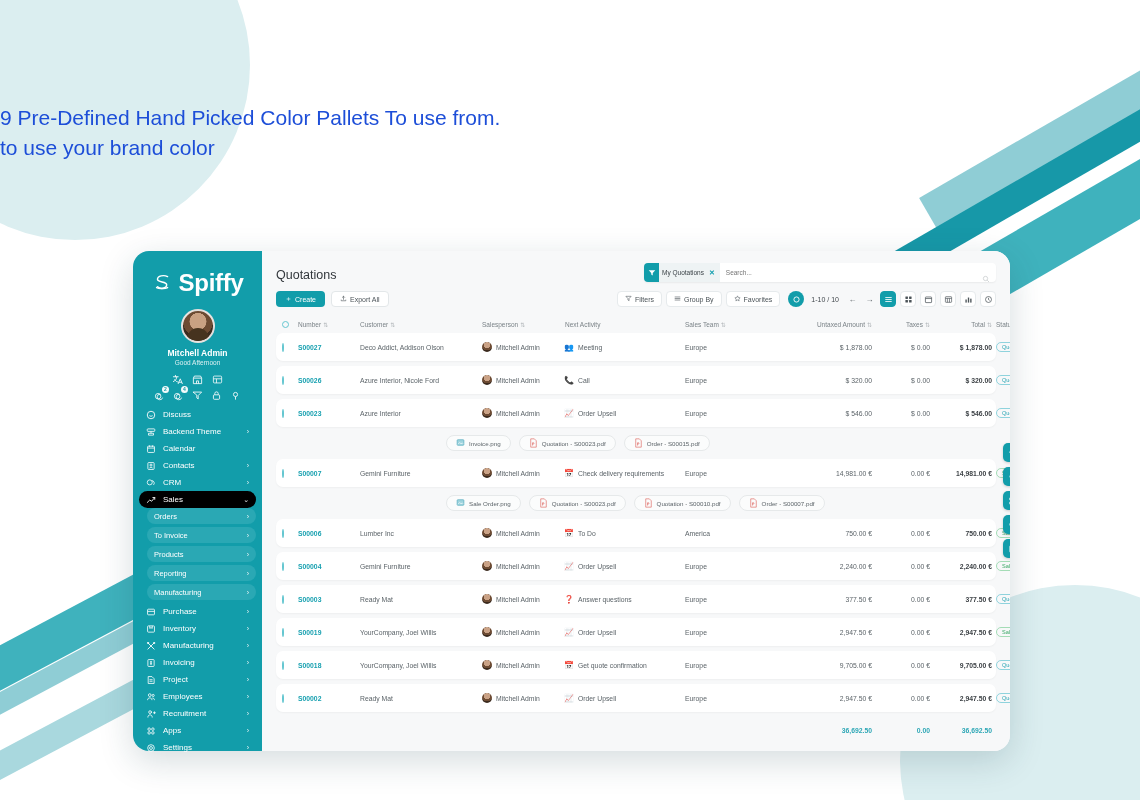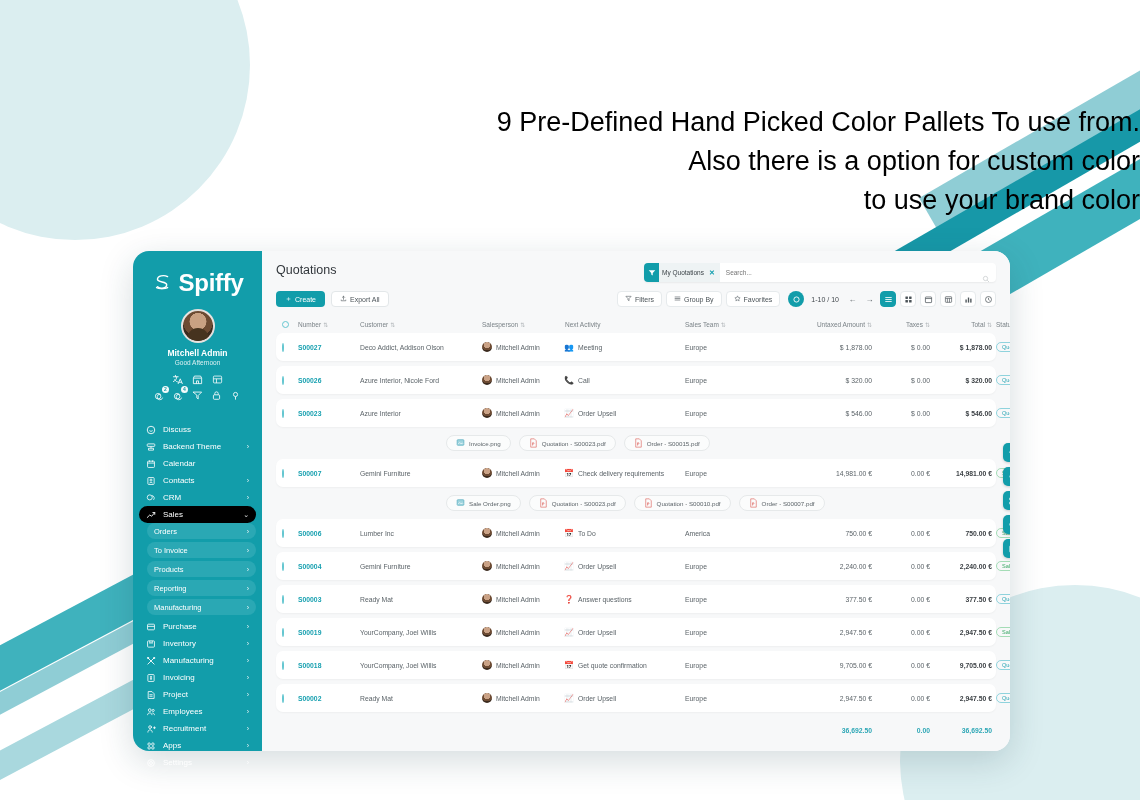--- a/index.html
+++ b/index.html
@@ -30,22 +30,22 @@
   .bar-bl-1 { left:-150px; bottom:120px; width:330px; height:40px; background:#3fb2bd; transform: rotate(-28deg); }
   .bar-bl-2 { left:-155px; bottom:92px;  width:330px; height:20px; background:#8fcdd5; transform: rotate(-28deg); }
   .bar-bl-3 { left:-120px; bottom:35px;  width:290px; height:26px; background:#a9d8de; transform: rotate(-28deg); }
 
   
   .headline {
     position:absolute; left:0; right:0; top:28px; text-align:center;
     color:#0d8ea0; font-size:42px; font-weight:bold; letter-spacing:-0.5px;
   }
   .subhead {
-    position:absolute; left:0; right:0; top:103px; text-align:right;
-    color:#000000; font-size:27px; line-height:1.44;
+    position:absolute; left:0; right:0; top:103px; text-align:left;
+    color:#1d4ed8; font-size:21px; line-height:1.44;
   }
 
   
   #app {
     position:absolute; left:133px; top:251px; width:877px; height:500px;
     border-radius:16px; background:#f7f8f9;
     box-shadow: 0 10px 34px rgba(20,60,70,0.18);
     display:flex; overflow:visible;
   }
 
@@ -77,38 +77,38 @@
   .qicons { display:flex; justify-content:center; gap:9px; margin-top:8px; }
   .qicons2{ display:flex; justify-content:center; gap:8px; margin-top:5px; }
   .qi { width:11px; height:11px; opacity:.95; position:relative; }
   .qi svg{ display:block; }
   .badge {
     position:absolute; top:-4px; right:-4px; width:7px; height:7px;
     border-radius:50%; background:#ffffff; color:#129daa;
     font-size:5px; line-height:7px; text-align:center; font-weight:bold;
   }
 
-  .menu { margin-top:20px; padding-bottom:6px; }
+  .menu { margin-top:5px; padding-bottom:6px; }
   .menu-item {
     display:flex; align-items:center; gap:7px;
     height:17px; margin:0 6px; padding:0 7px;
     font-size:8px; border-radius:9px; color:#fff; cursor:pointer;
   }
   .menu-item .mlabel { flex:1; white-space:nowrap; }
   .menu-item .chev { font-size:7px; opacity:.9; }
   .menu-item.active { background:#000000; }
   .menu-item.sub { background:#2aa8b4; margin:0 6px 3px 14px; height:16px; font-size:7.5px; }
   .mi-icon { width:10px; height:10px; flex:0 0 10px; }
   .mi-icon svg{ display:block; }
 
   
   #main { flex:1; background:#f7f8f9; border-radius:0 16px 16px 0; position:relative; overflow:hidden; }
 
   .topbar { padding:12px 14px 0 14px; }
-  .topbar-row1 { display:flex; align-items:flex-start; }
+  .topbar-row1 { display:flex; align-items:flex-end; }
   .page-title { font-size:12.5px; color:#32373c; }
 
   .searchbox {
     margin-left:auto; width:352px; height:19px; background:#fff;
     border-radius:4px; display:flex; align-items:center; padding:0 6px 0 0;
     box-shadow:0 1px 2px rgba(0,0,0,.06);
   }
   .facet {
     display:flex; align-items:center; gap:3px; height:19px;
     border-radius:4px 0 0 4px; overflow:hidden; background:#eef3f4;
@@ -226,21 +226,20 @@
   <div class="deco circle-br"></div>
   <div class="deco bar bar-tr-1"></div>
   <div class="deco bar bar-tr-2"></div>
   <div class="deco bar bar-tr-3"></div>
   <div class="deco bar bar-bl-1"></div>
   <div class="deco bar bar-bl-2"></div>
   <div class="deco bar bar-bl-3"></div>
 
   <div class="subhead">
     <div>9 Pre-Defined Hand Picked Color Pallets To use from.</div>
-    <div>Also there is a option for custom color</div>
     <div>to use your brand color</div>
   </div>
 
   <div id="app">
 
     <div id="sidebar">
       <div class="brand">
         <span class="brand-logo">
           <svg viewBox="0 0 24 24" width="22" height="22" fill="none" stroke="#fff" stroke-width="1.6" stroke-linecap="round">
             <path d="M17 5c-4-2-11-1-11 3s10 2 10 6-7 5-11 3"></path>

